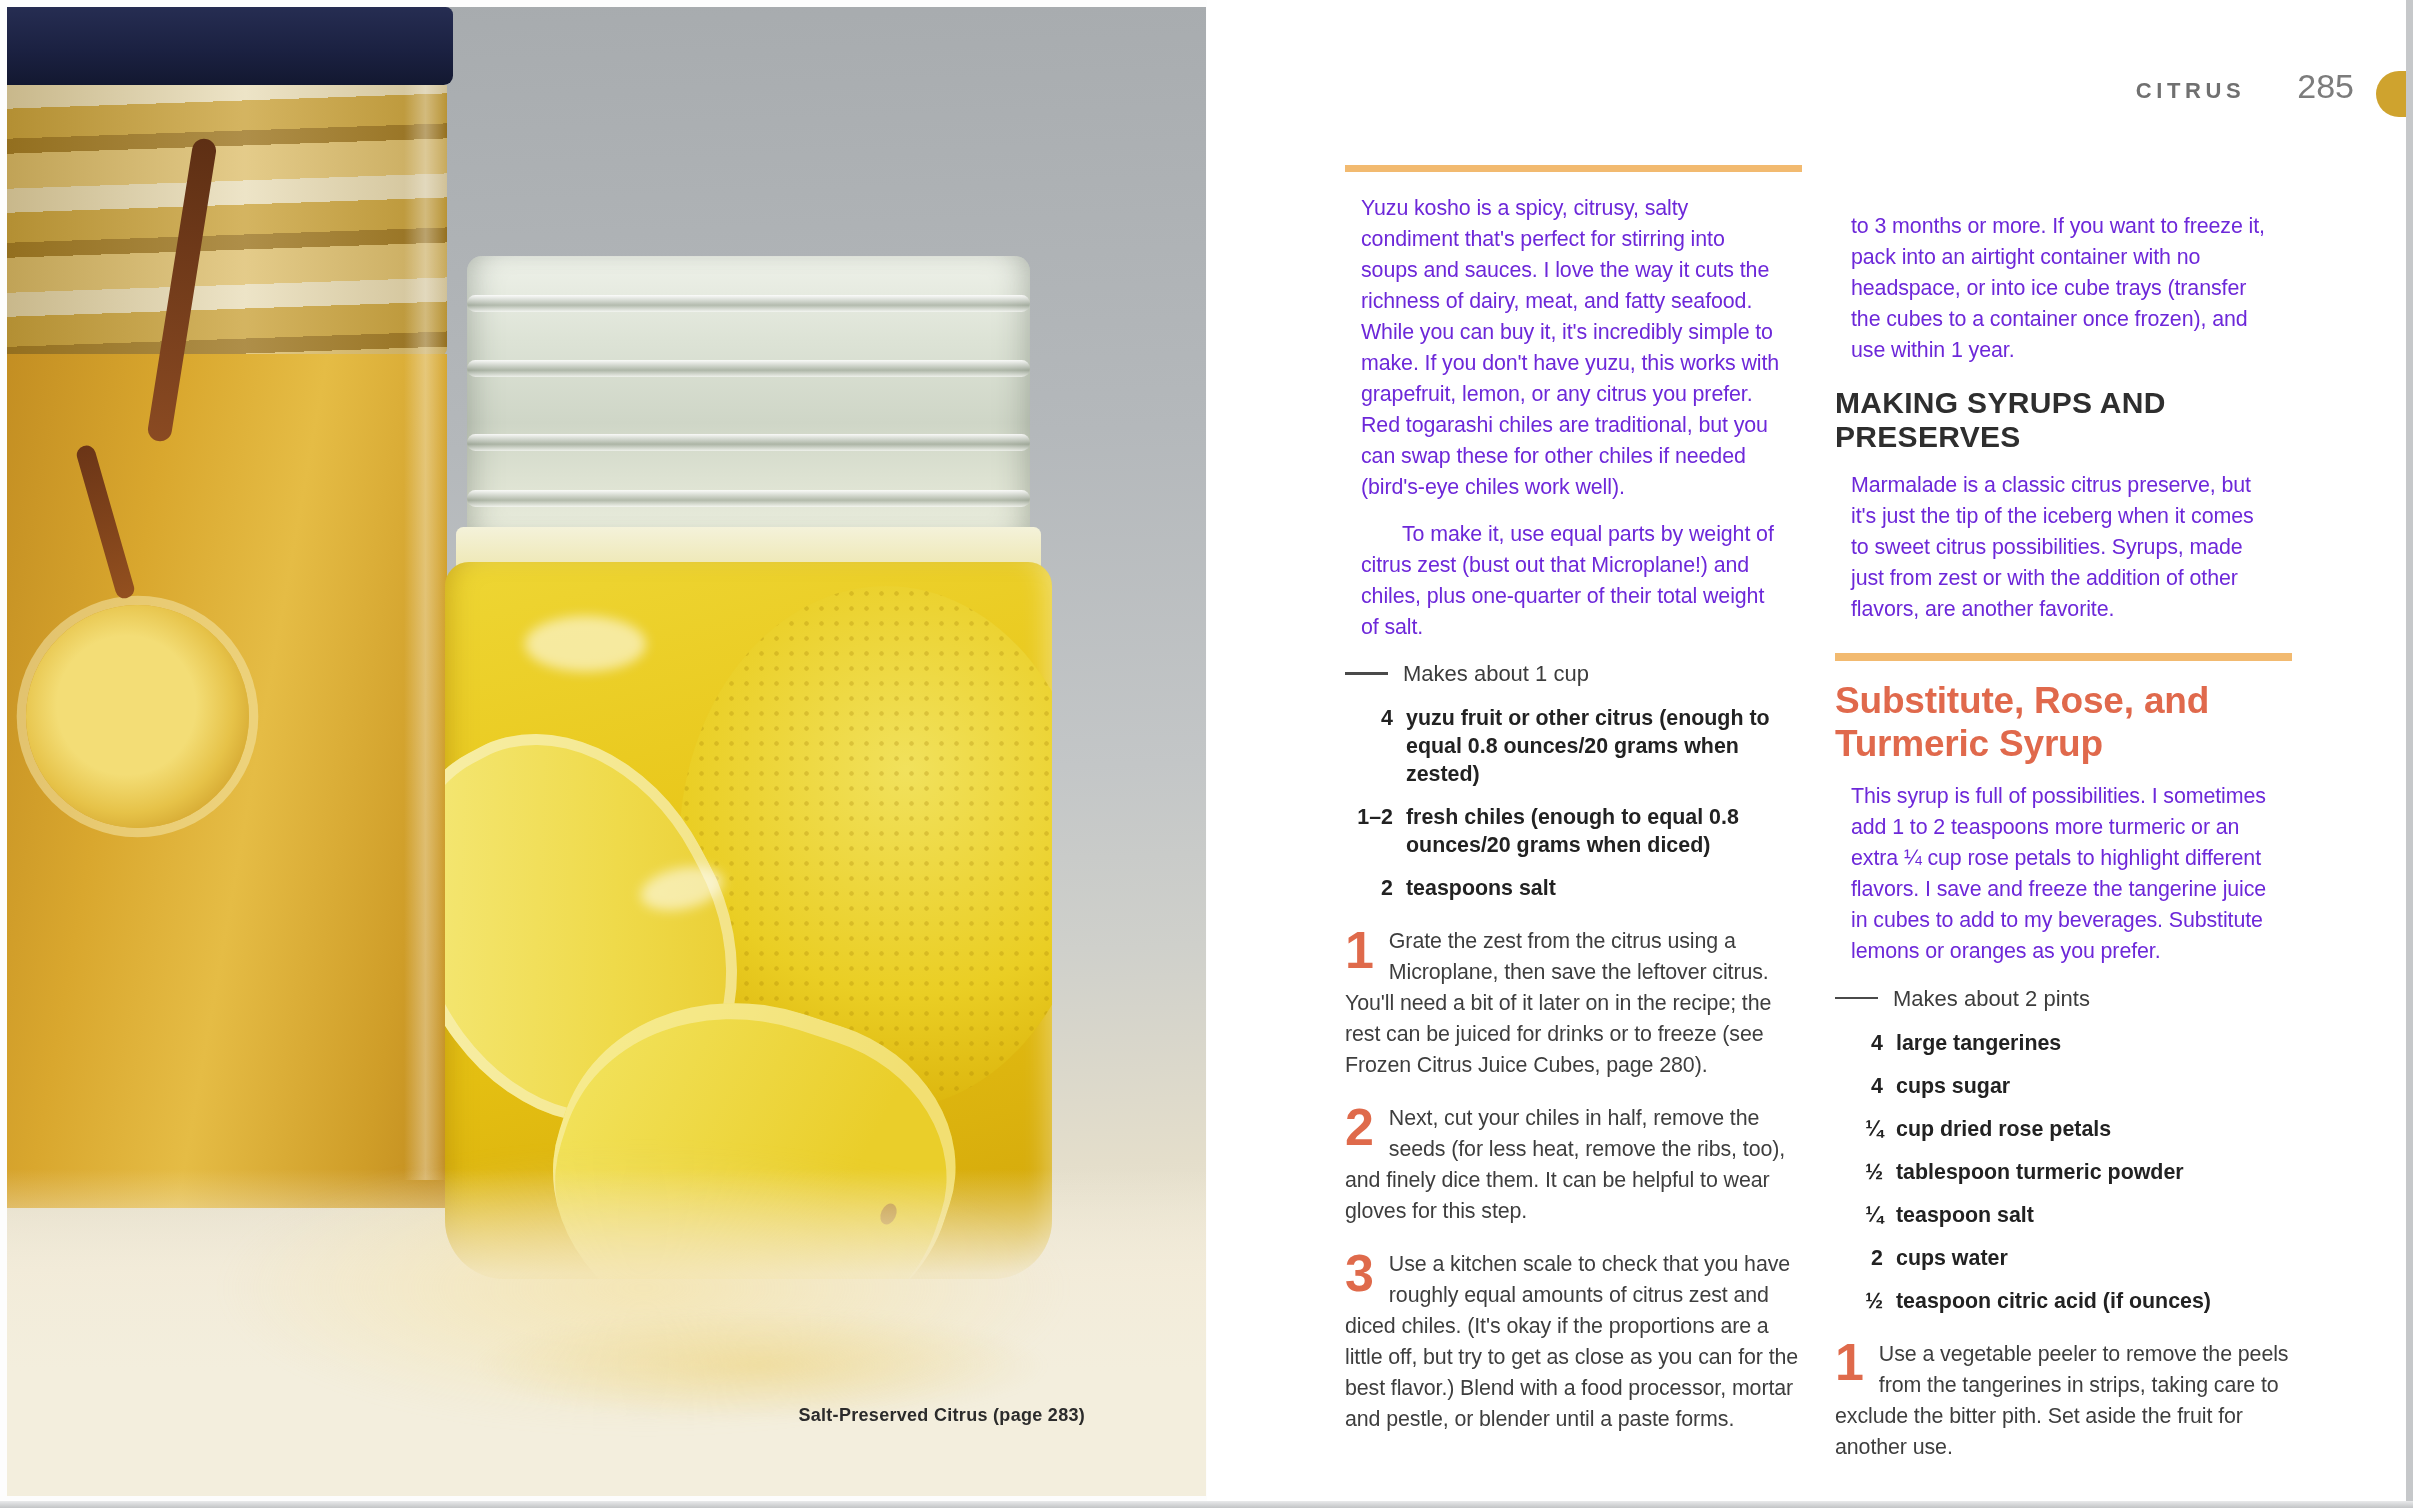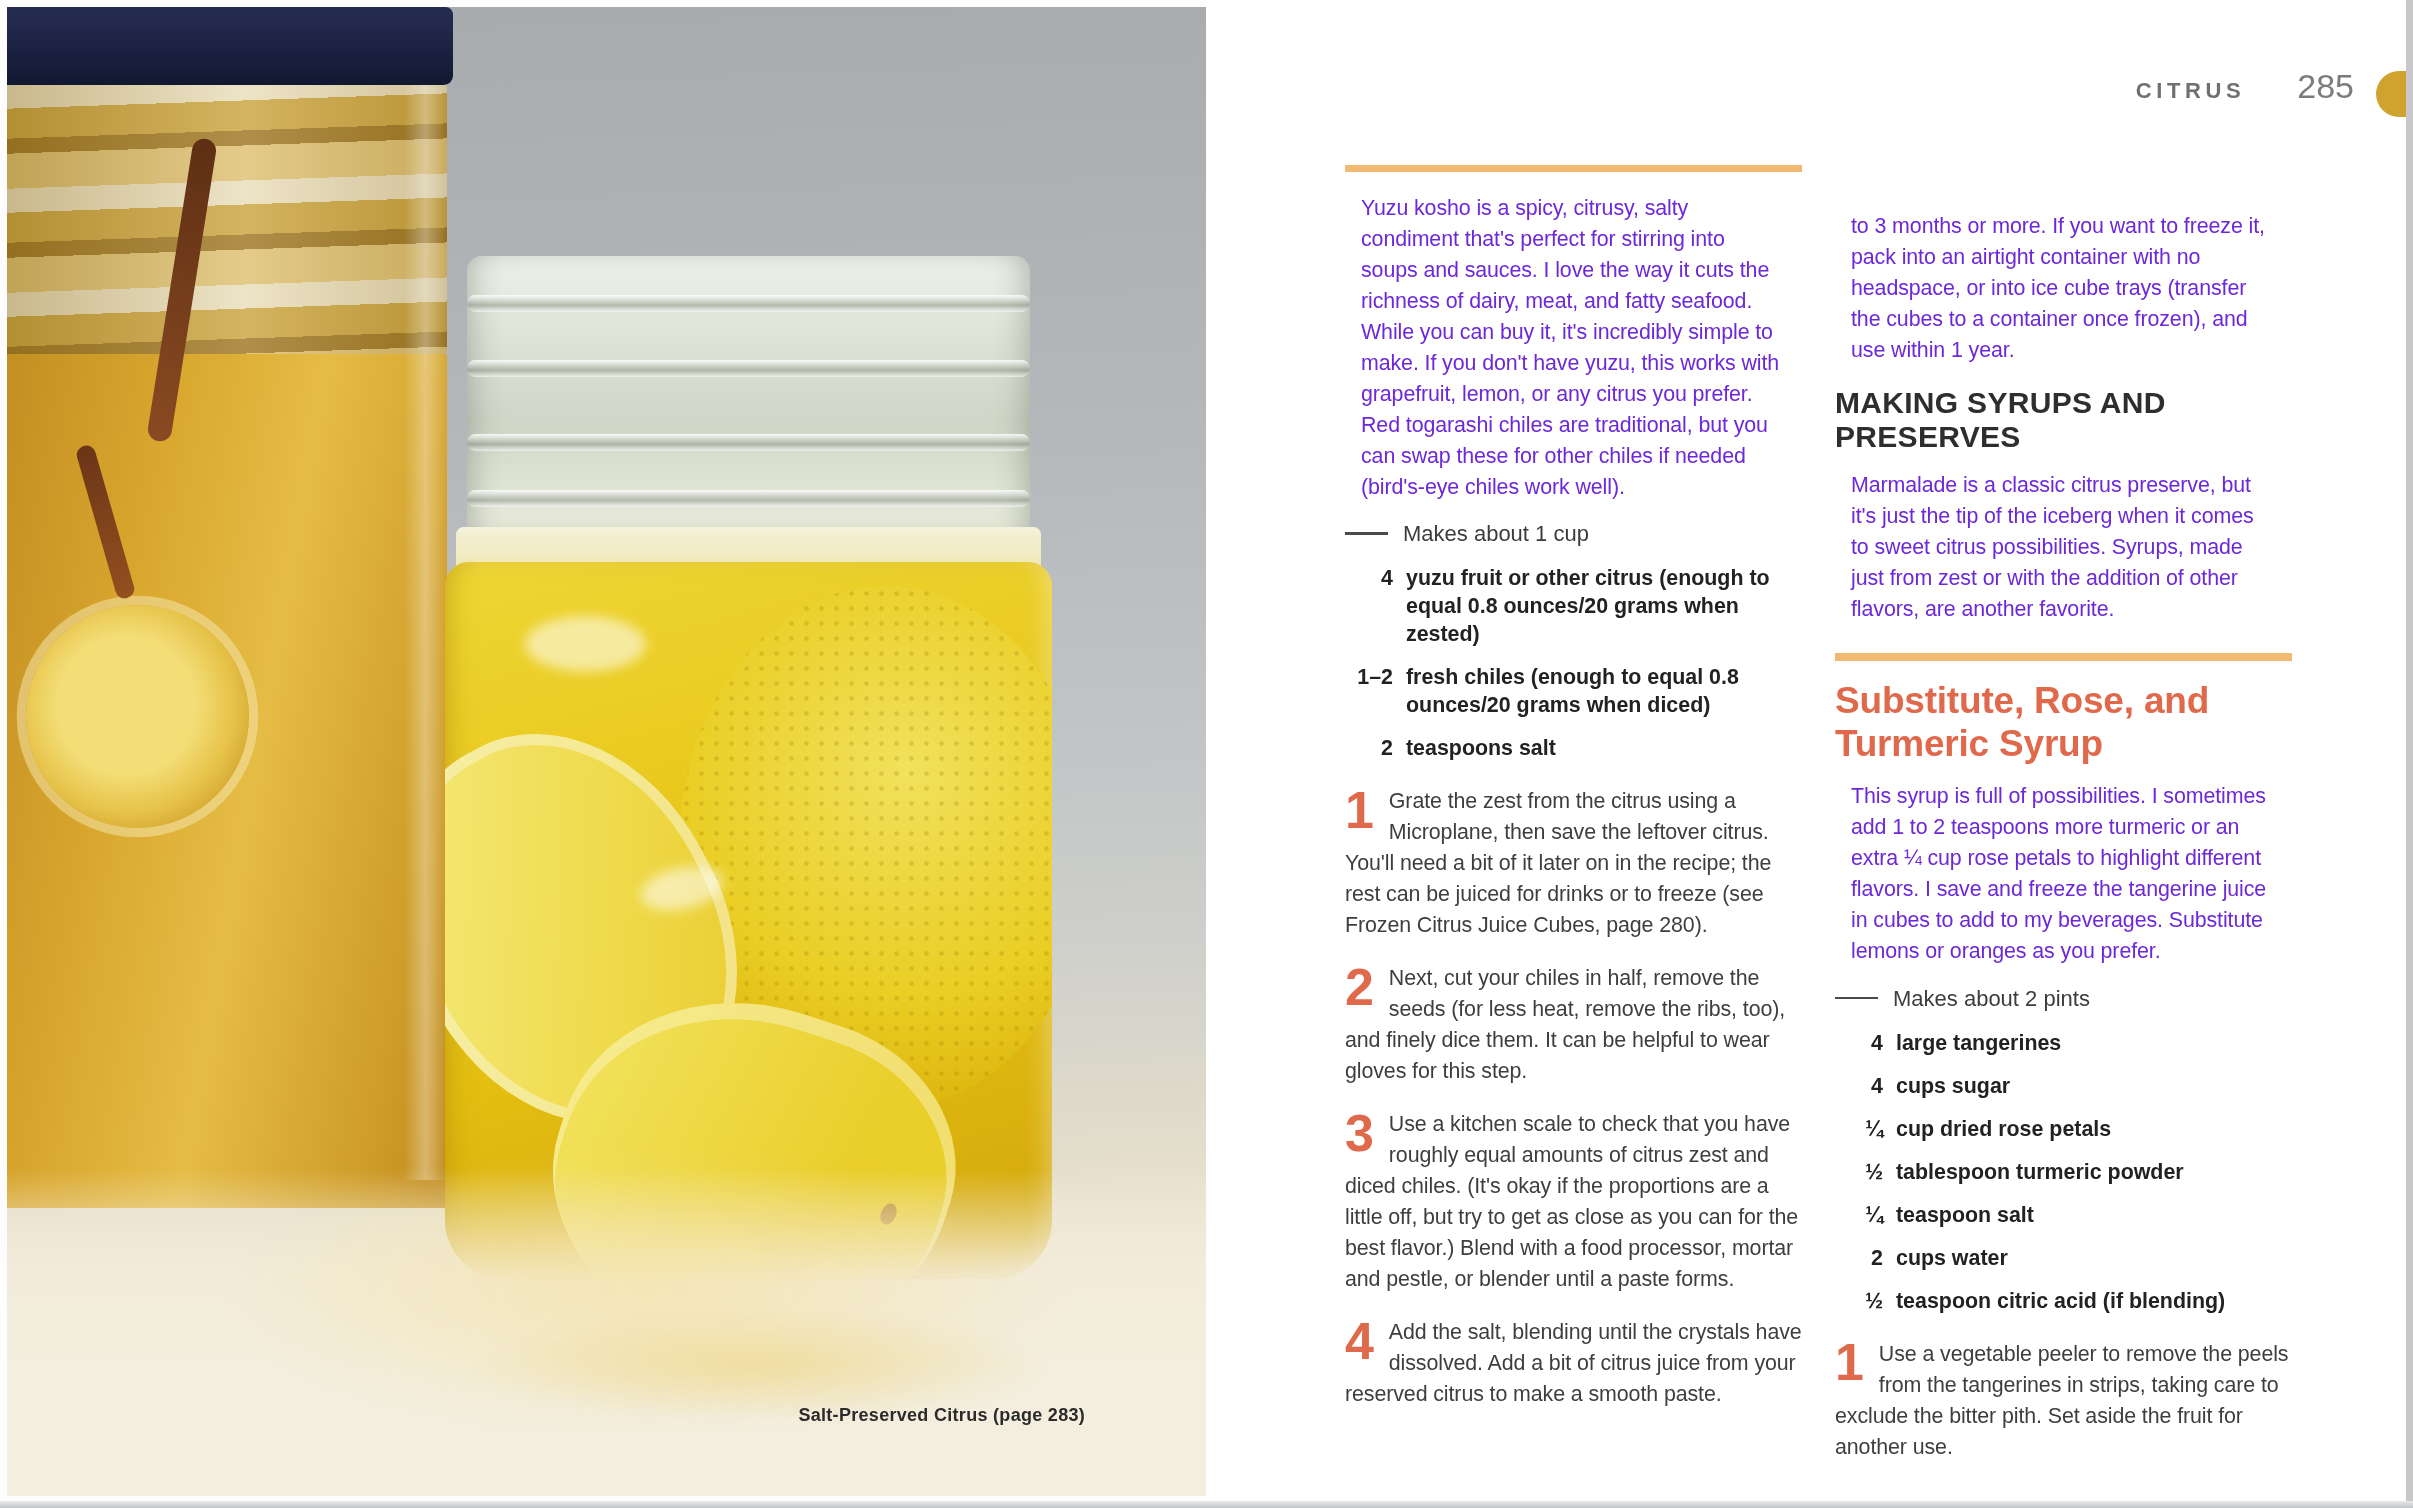--- a/index.html
+++ b/index.html
@@ -134,20 +134,21 @@
   <div class="tpage">
     <div class="phead">
       <span class="chapter">CITRUS</span>
       <span class="pagenum">285</span>
     </div>
     <div class="tab"></div>
 
     <div class="col col1">
       <div class="rule"></div>
       <p class="body">Yuzu kosho is a spicy, citrusy, salty condiment that's perfect for stirring into soups and sauces. I love the way it cuts the richness of dairy, meat, and fatty seafood. While you can buy it, it's incredibly simple to make. If you don't have yuzu, this works with grapefruit, lemon, or any citrus you prefer. Red togarashi chiles are traditional, but you can swap these for other chiles if needed (bird's-eye chiles work well).</p>
+      <p class="body indent">To make it, use equal parts by weight of citrus zest (bust out that Microplane!) and chiles, plus one-quarter of their total weight of salt.</p>
       <div class="yield"><span class="dash"></span><span>Makes about 1 cup</span></div>
       <div class="ing">
         <div class="q">4</div>
         <div>yuzu fruit or other citrus (enough to equal 0.8 ounces/20 grams when zested)</div>
         <div class="q">1–2</div>
         <div>fresh chiles (enough to equal 0.8 ounces/20 grams when diced)</div>
         <div class="q">2</div>
         <div>teaspoons salt</div>
       </div>
       <div class="step"><span class="num">1</span><span>Grate the zest from the citrus using a Microplane, then save the leftover citrus. You'll need a bit of it later on in the recipe; the rest can be juiced for drinks or to freeze (see Frozen Citrus Juice Cubes, page 280).</span></div>
@@ -172,21 +173,21 @@
         <div>cups sugar</div>
         <div class="q">¼</div>
         <div>cup dried rose petals</div>
         <div class="q">½</div>
         <div>tablespoon turmeric powder</div>
         <div class="q">¼</div>
         <div>teaspoon salt</div>
         <div class="q">2</div>
         <div>cups water</div>
         <div class="q">½</div>
-        <div>teaspoon citric acid (if blending)</div>
+        <div>teaspoon citric acid (if ounces)</div>
       </div>
       <div class="step"><span class="num">1</span><span>Use a vegetable peeler to remove the peels from the tangerines in strips, taking care to exclude the bitter pith. Set aside the fruit for another use.</span></div>
       <div class="step"><span class="num">2</span><span>Add the peels, sugar, rose petals, turmeric, salt, and water to a saucepan set over medium heat.</span></div>
 
     </div>
   </div>
 
   <div class="edge-right"></div>
   <div class="edge-bottom"></div>
 </div>

